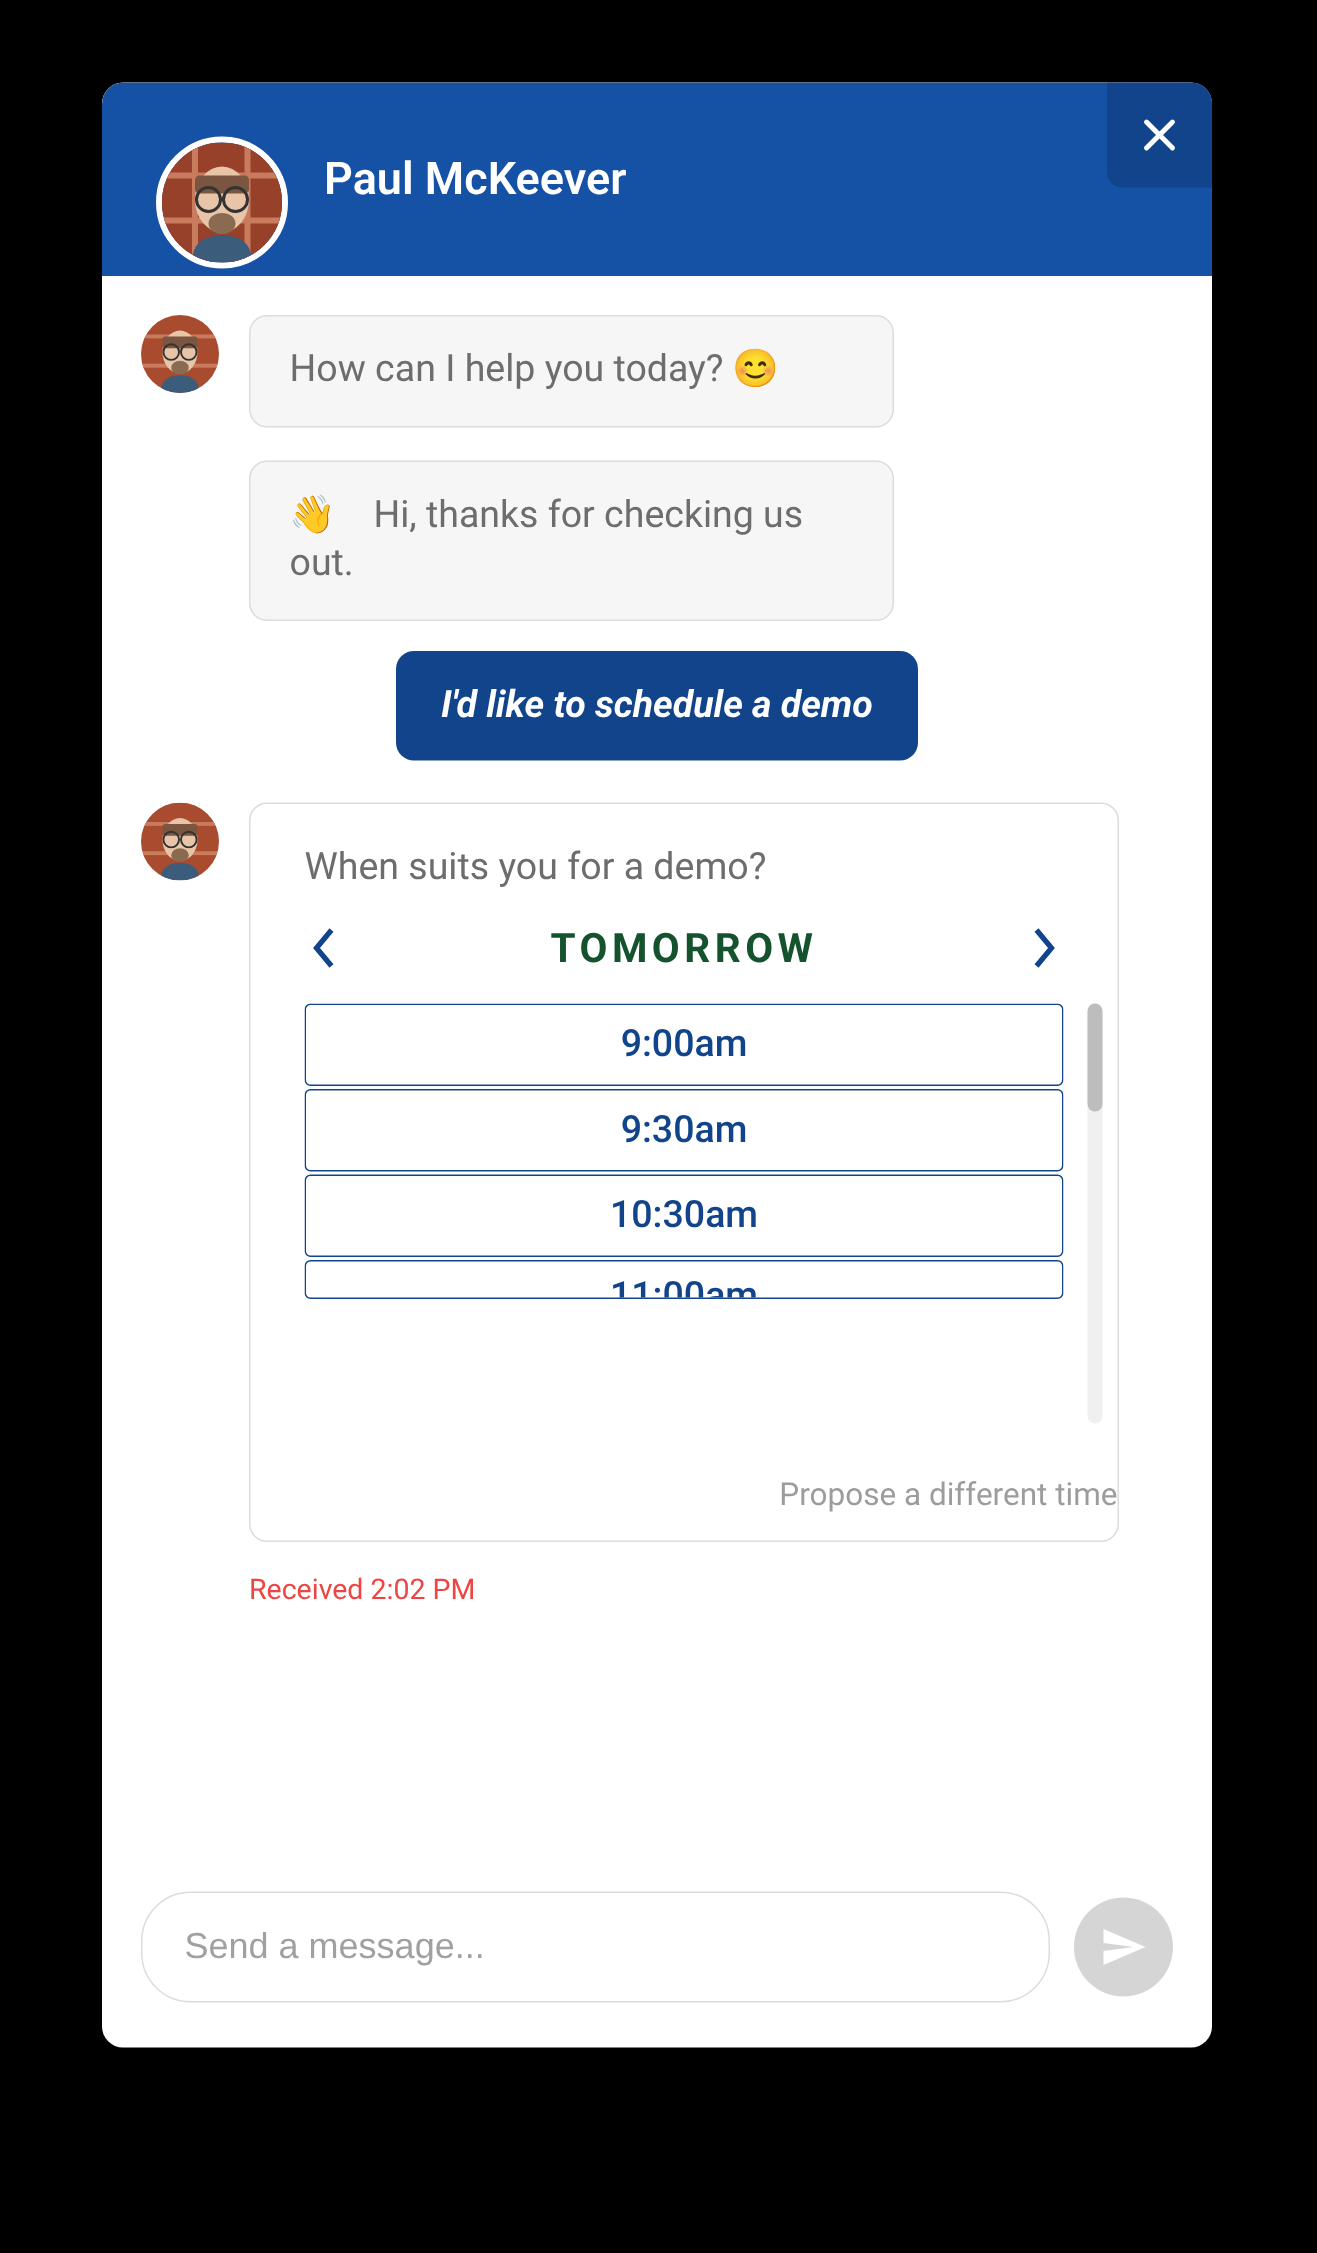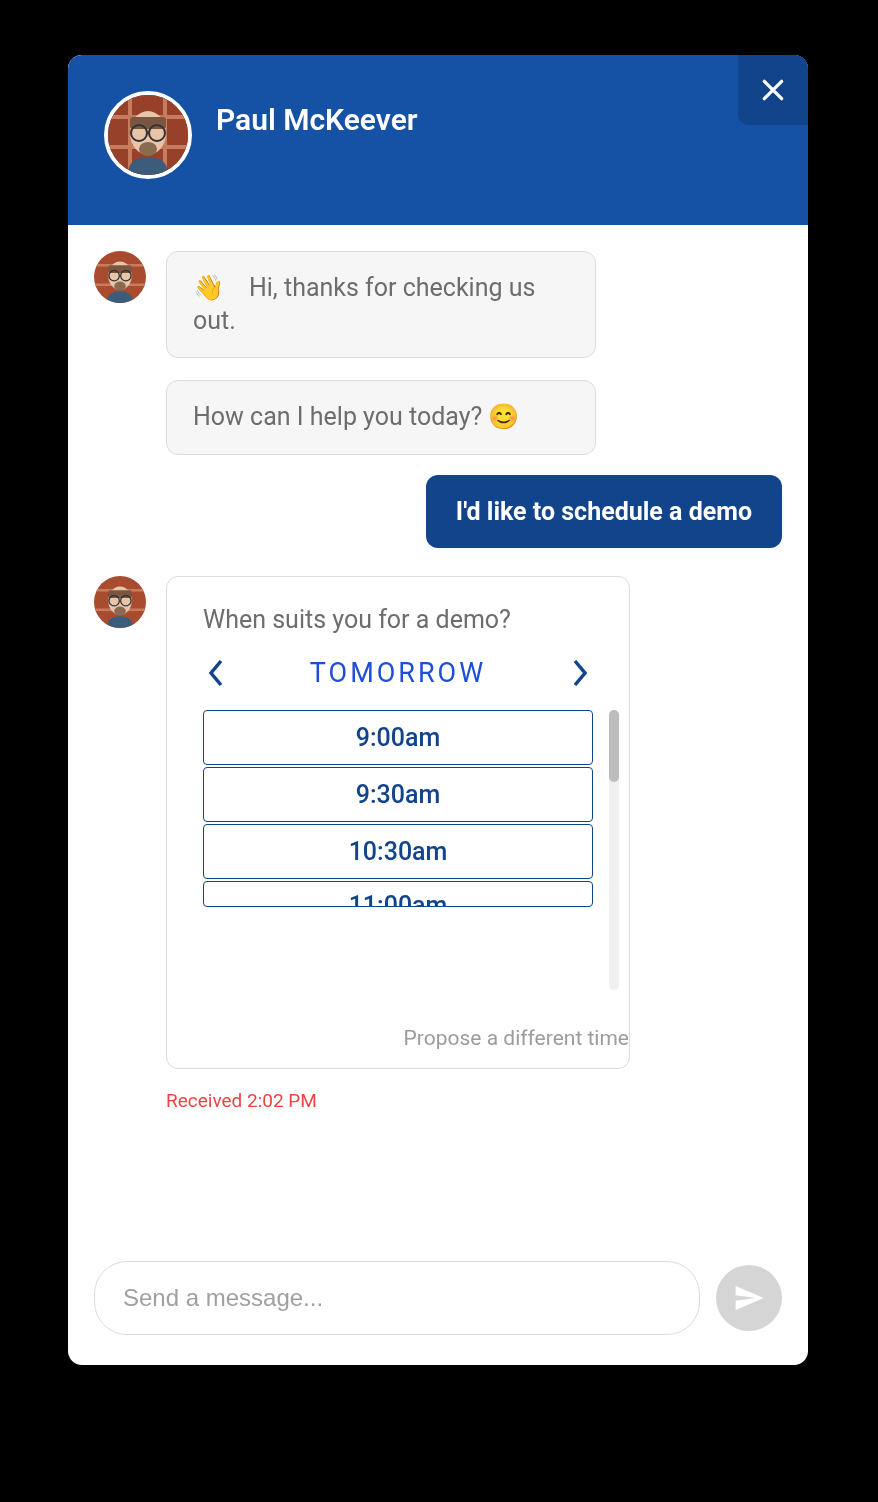--- a/index.html
+++ b/index.html
@@ -21,21 +21,21 @@
     box-shadow: 0 10px 40px rgba(0,0,0,0.35);
     display: flex;
     flex-direction: column;
     overflow: hidden;
   }
 
   
   .header {
     background: #1551a4;
     color: #fff;
-    height: 170px;
+    height: 129px;
     position: relative;
     padding: 32px 28px 0 36px;
     display: flex;
     align-items: flex-start;
     border-top-left-radius: 14px;
     border-top-right-radius: 14px;
   }
   .header-avatar {
     width: 88px;
     height: 88px;
@@ -103,57 +103,58 @@
     border-radius: 12px;
     padding: 20px 26px;
     font-size: 25px;
     color: #6d6d6d;
     max-width: 430px;
     line-height: 1.3;
   }
 
   .row-outgoing {
     display: flex;
-    justify-content: flex-end;
+    justify-content: center;
     margin-bottom: 28px;
+    font-style: italic;
   }
   .bubble-outgoing {
     background: #12448b;
     color: #fff;
     font-size: 25px;
     font-weight: 700;
     padding: 22px 30px;
     border-radius: 12px;
     max-width: 420px;
   }
 
   
   .scheduler-card {
     border: 1px solid #dcdcdc;
     border-radius: 12px;
-    width: 464px;
+    width: 580px;
     padding: 28px 0 18px 0;
     position: relative;
   }
   .sched-title {
     font-size: 25px;
     color: #6d6d6d;
     padding: 0 36px 14px 36px;
   }
   .day-nav {
     display: flex;
     align-items: center;
     justify-content: space-between;
     padding: 6px 30px 18px 30px;
   }
   .day-nav-label {
     font-size: 27px;
     letter-spacing: 3px;
-    color: #1d4ed8;
-    font-weight: 400;
+    color: #14532d;
+    font-weight: 700;
   }
   .chev {
     width: 38px;
     height: 38px;
     display: flex;
     align-items: center;
     justify-content: center;
     cursor: pointer;
   }
   .chev svg { width: 18px; height: 30px; stroke: #12448b; stroke-width: 3.5; fill: none; }
@@ -291,26 +292,26 @@
           <ellipse cx="40" cy="38" rx="18" ry="22" fill="#e8c5a8"></ellipse>
           <rect x="22" y="22" width="36" height="12" rx="3" fill="#7a5640"></rect>
           <circle cx="31" cy="38" r="8" fill="none" stroke="#333" stroke-width="2"></circle>
           <circle cx="49" cy="38" r="8" fill="none" stroke="#333" stroke-width="2"></circle>
           <ellipse cx="40" cy="54" rx="9" ry="7" fill="#8a6b52"></ellipse>
           <path d="M 20 80 Q 20 62 40 62 Q 60 62 60 80 Z" fill="#3b5c7a"></path>
         </svg>
       </div>
       <div class="bubbles">
         <div class="bubble-incoming">
+          <span>How can I help you today? </span><span class="emoji">😊</span>
+        </div>
+        <div class="bubble-incoming">
           <span class="emoji">👋</span>
           <span>&nbsp;&nbsp;</span>
           <span>Hi, thanks for checking us out.</span>
-        </div>
-        <div class="bubble-incoming">
-          <span>How can I help you today? </span><span class="emoji">😊</span>
         </div>
       </div>
     </div>
 
     <div class="row-outgoing">
       <div class="bubble-outgoing">I'd like to schedule a demo</div>
     </div>
 
     <div class="msg-row">
       <div class="msg-avatar">

